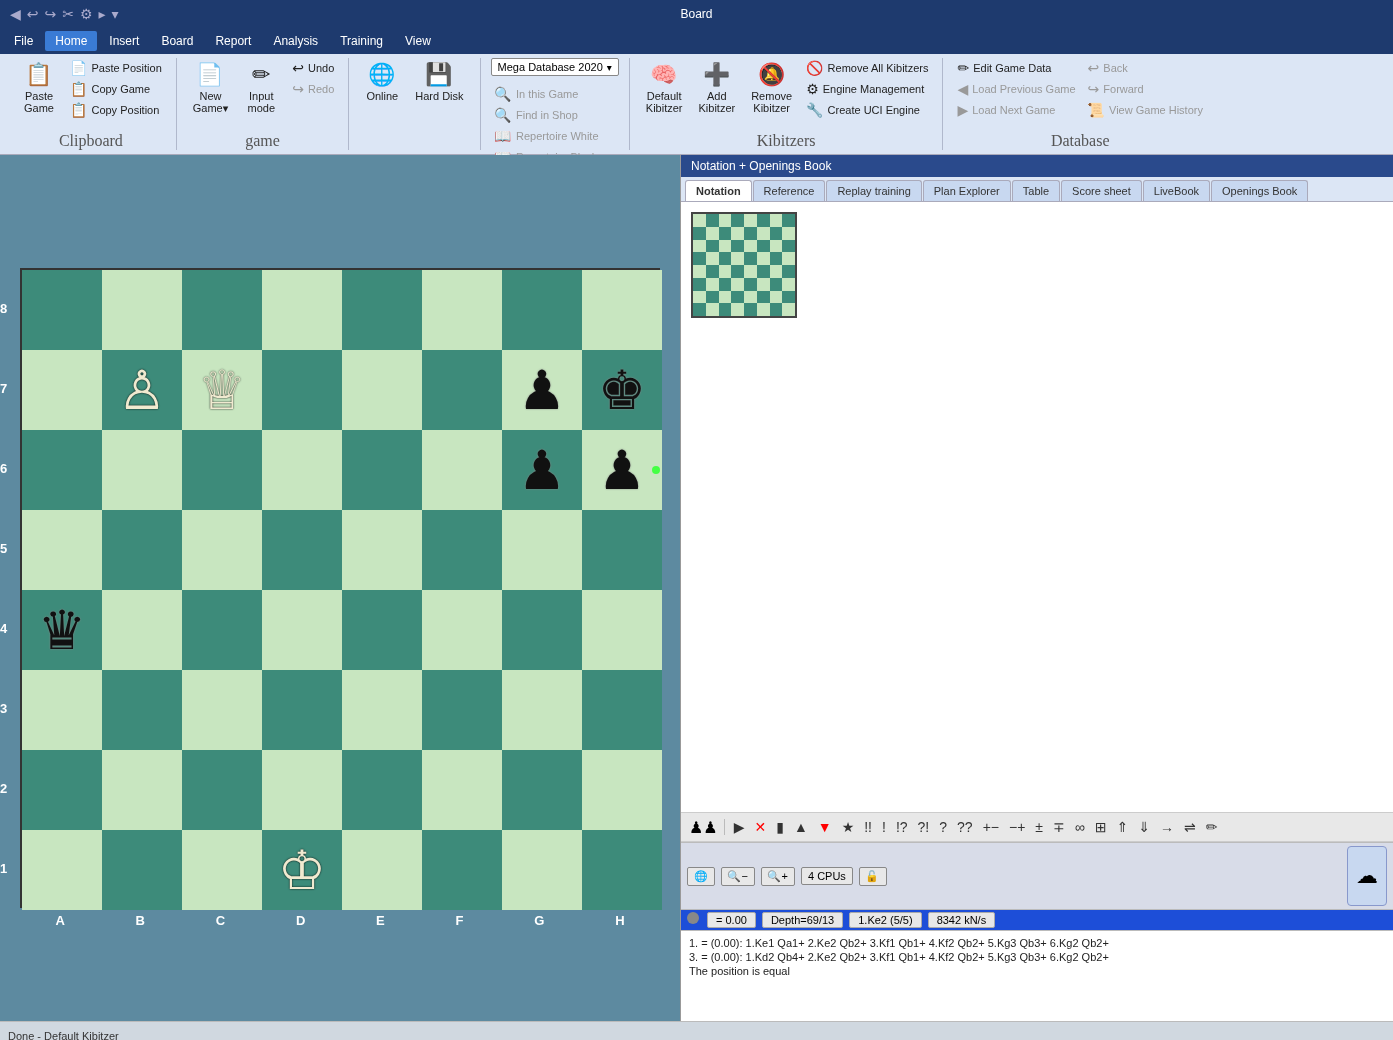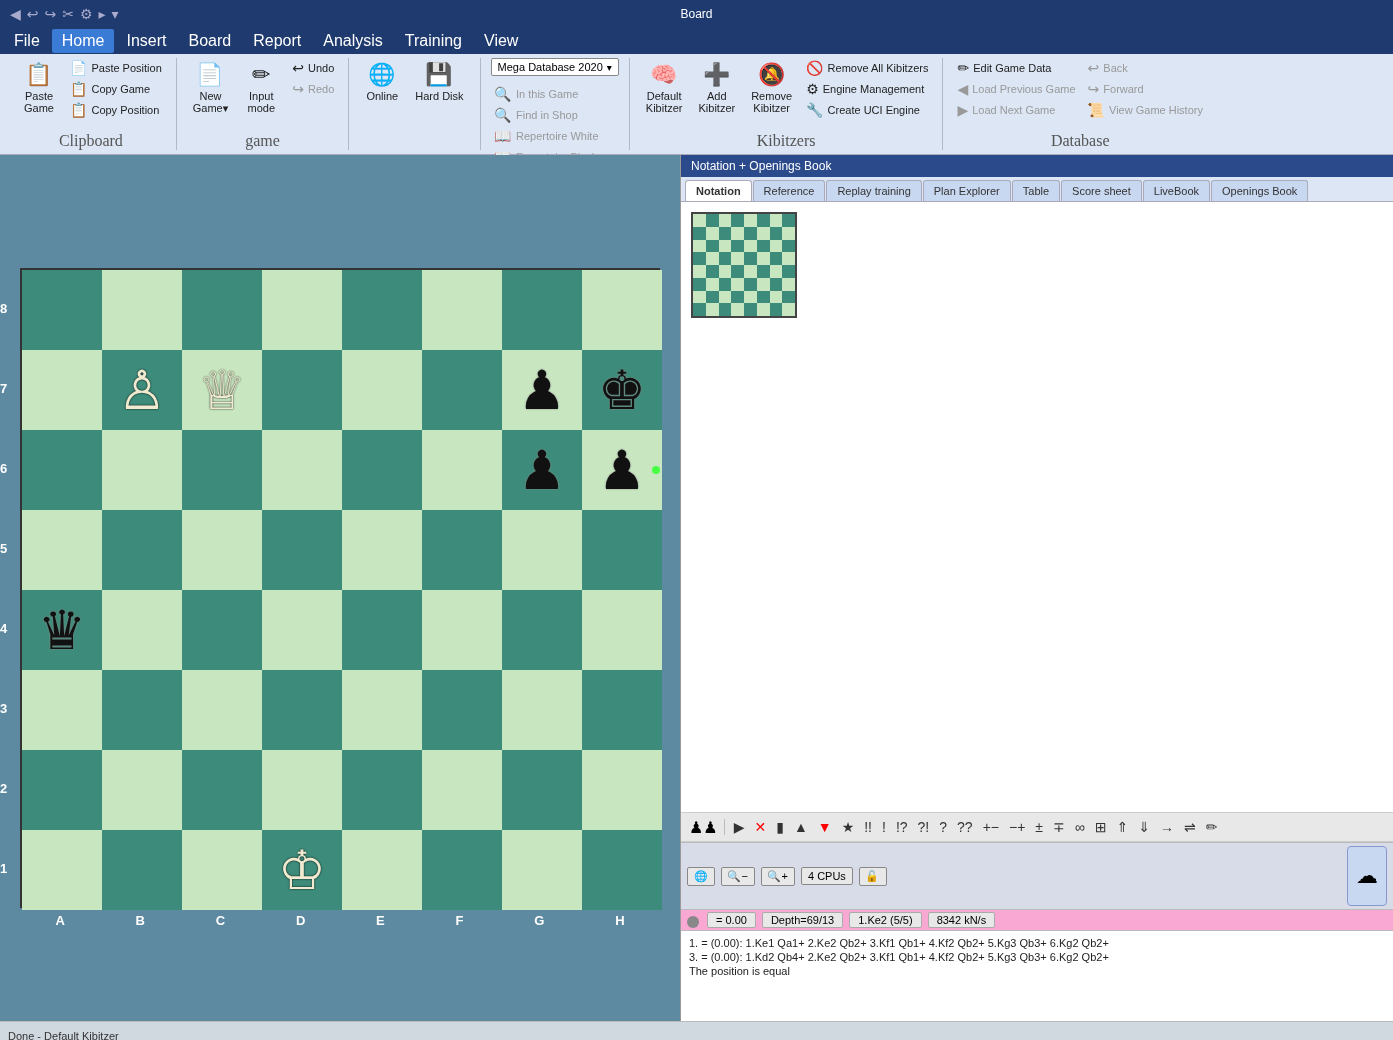--- a/index.html
+++ b/index.html
@@ -24,21 +24,21 @@
       background: #1e3a6e;
       display: flex;
       align-items: center;
       padding: 0 4px;
       gap: 2px;
     }
     .menu-item {
       padding: 3px 10px;
       color: white;
       cursor: pointer;
-      font-size: 16px;
+      font-size: 12px;
       border-radius: 2px;
     }
     .menu-item.active { background: #3a7bd5; }
 
     
     #ribbon {
       background: #dce6f5;
       border-bottom: 1px solid #aab;
       display: flex;
       flex-direction: column;
@@ -314,24 +314,24 @@
       padding: 2px 6px;
       font-size: 11px;
       cursor: pointer;
       border-radius: 2px;
       display: flex;
       align-items: center;
       gap: 2px;
     }
     #engine-status-bar {
       display: flex;
-      align-items: flex-end;
+      align-items: flex-start;
       padding: 2px 6px;
       gap: 6px;
-      background: #f9a8d4;
+      background: #1d4ed8;
       font-size: 11px;
       border-bottom: 1px solid #bbb;
     }
     .status-seg {
       background: #e8e8e8;
       border: 1px solid #aaa;
       padding: 1px 8px;
       border-radius: 2px;
     }
     #engine-output {

